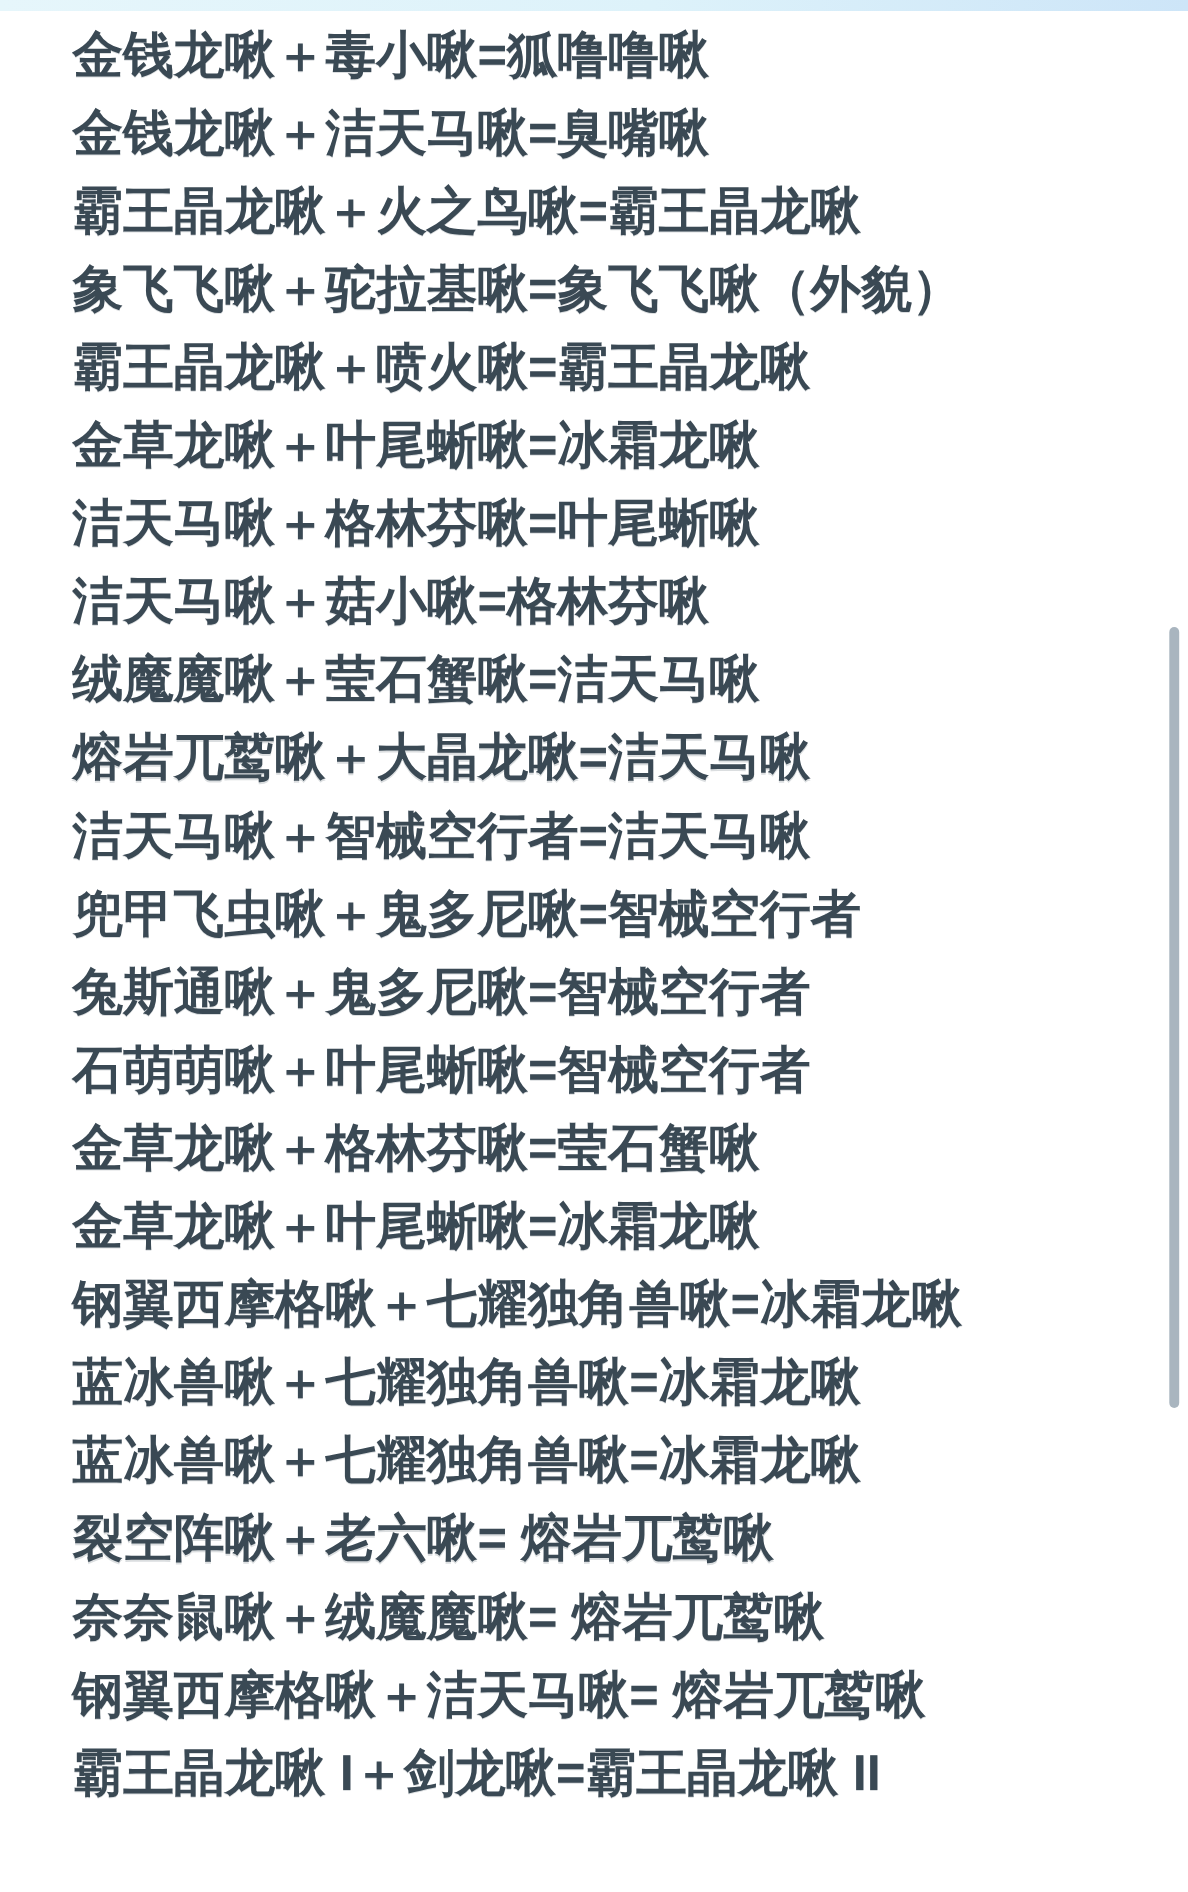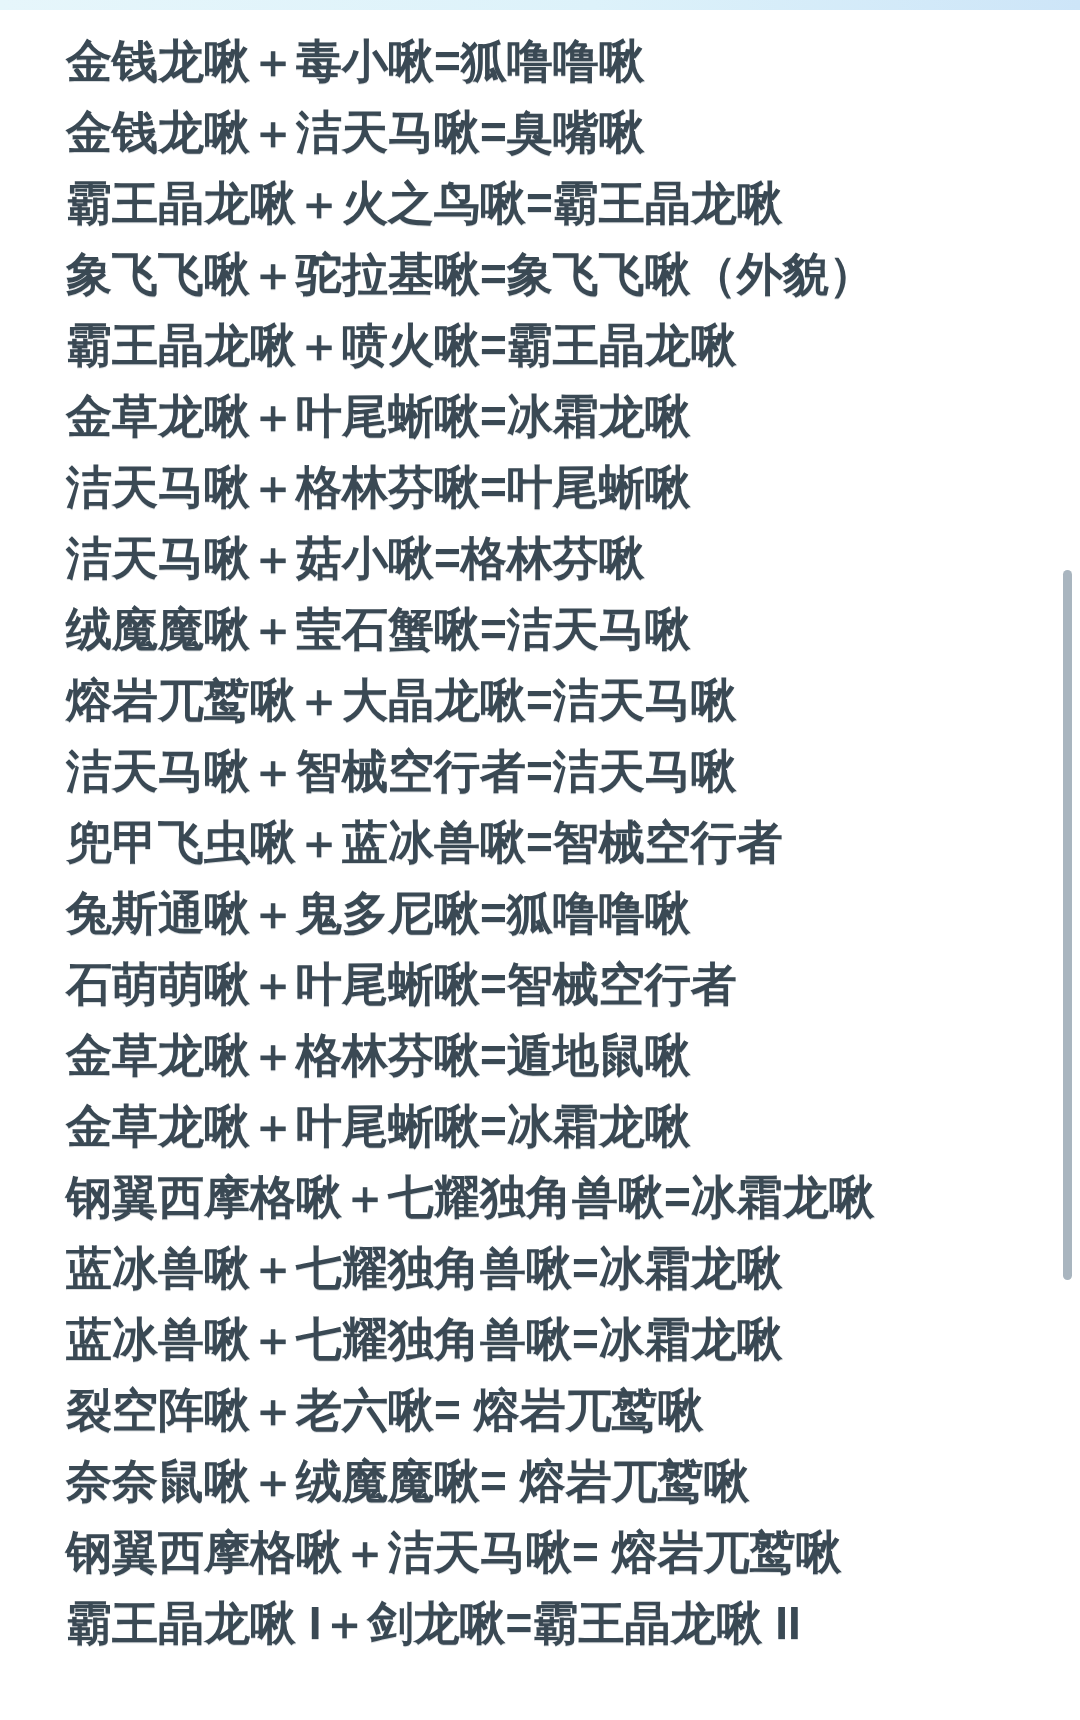--- a/index.html
+++ b/index.html
@@ -10,21 +10,21 @@
     overflow: hidden;
     background: var(--bg, #ffffff);
     font-family: "Liberation Sans", "DejaVu Sans", sans-serif;
   }
   .top-bar {
     width: 100%;
     height: 10px;
     background: linear-gradient(90deg, var(--bar-left, #e6f6fb) 0%, #ddf2fa 55%, var(--bar-right, #cde5f8) 100%);
   }
   .content {
-    padding: 16px 20px 0 66px;
+    padding: 4px 20px 0 66px;
   }
   .line {
     height: 71px;
     line-height: 71px;
     font-size: 46px;
     font-weight: 700;
     color: var(--text, #3a4954);
     letter-spacing: 0px;
     white-space: nowrap;
     text-shadow: 0 1px 0 rgba(58, 73, 84, 0.18);
@@ -49,24 +49,24 @@
     <div class="line">金钱龙啾＋洁天马啾=臭嘴啾</div>
     <div class="line">霸王晶龙啾＋火之鸟啾=霸王晶龙啾</div>
     <div class="line">象飞飞啾＋驼拉基啾=象飞飞啾（外貌）</div>
     <div class="line">霸王晶龙啾＋喷火啾=霸王晶龙啾</div>
     <div class="line">金草龙啾＋叶尾蜥啾=冰霜龙啾</div>
     <div class="line">洁天马啾＋格林芬啾=叶尾蜥啾</div>
     <div class="line">洁天马啾＋菇小啾=格林芬啾</div>
     <div class="line">绒魔魔啾＋莹石蟹啾=洁天马啾</div>
     <div class="line">熔岩兀鹫啾＋大晶龙啾=洁天马啾</div>
     <div class="line">洁天马啾＋智械空行者=洁天马啾</div>
-    <div class="line">兜甲飞虫啾＋蓝冰兽啾=智械空行者</div>
-    <div class="line">兔斯通啾＋鬼多尼啾=狐噜噜啾</div>
+    <div class="line">兜甲飞虫啾＋鬼多尼啾=智械空行者</div>
+    <div class="line">兔斯通啾＋鬼多尼啾=智械空行者</div>
     <div class="line">石萌萌啾＋叶尾蜥啾=智械空行者</div>
-    <div class="line">金草龙啾＋格林芬啾=遁地鼠啾</div>
+    <div class="line">金草龙啾＋格林芬啾=莹石蟹啾</div>
     <div class="line">金草龙啾＋叶尾蜥啾=冰霜龙啾</div>
     <div class="line">钢翼西摩格啾＋七耀独角兽啾=冰霜龙啾</div>
     <div class="line">蓝冰兽啾＋七耀独角兽啾=冰霜龙啾</div>
     <div class="line">蓝冰兽啾＋七耀独角兽啾=冰霜龙啾</div>
     <div class="line">裂空阵啾＋老六啾= 熔岩兀鹫啾</div>
     <div class="line">奈奈鼠啾＋绒魔魔啾= 熔岩兀鹫啾</div>
     <div class="line">钢翼西摩格啾＋洁天马啾= 熔岩兀鹫啾</div>
     <div class="line">霸王晶龙啾 I＋剑龙啾=霸王晶龙啾 II</div>
   </div>
 

